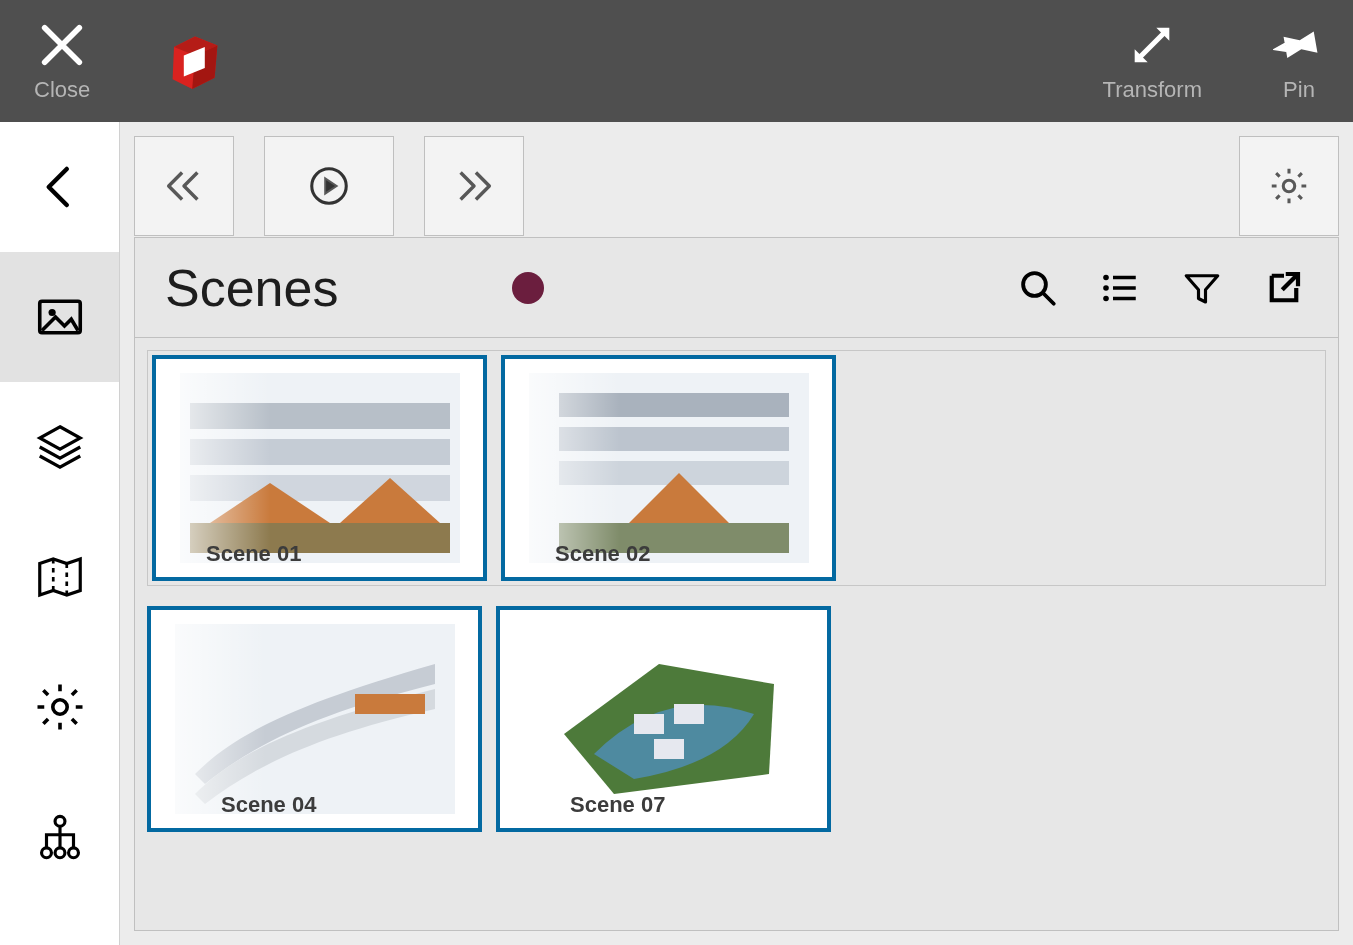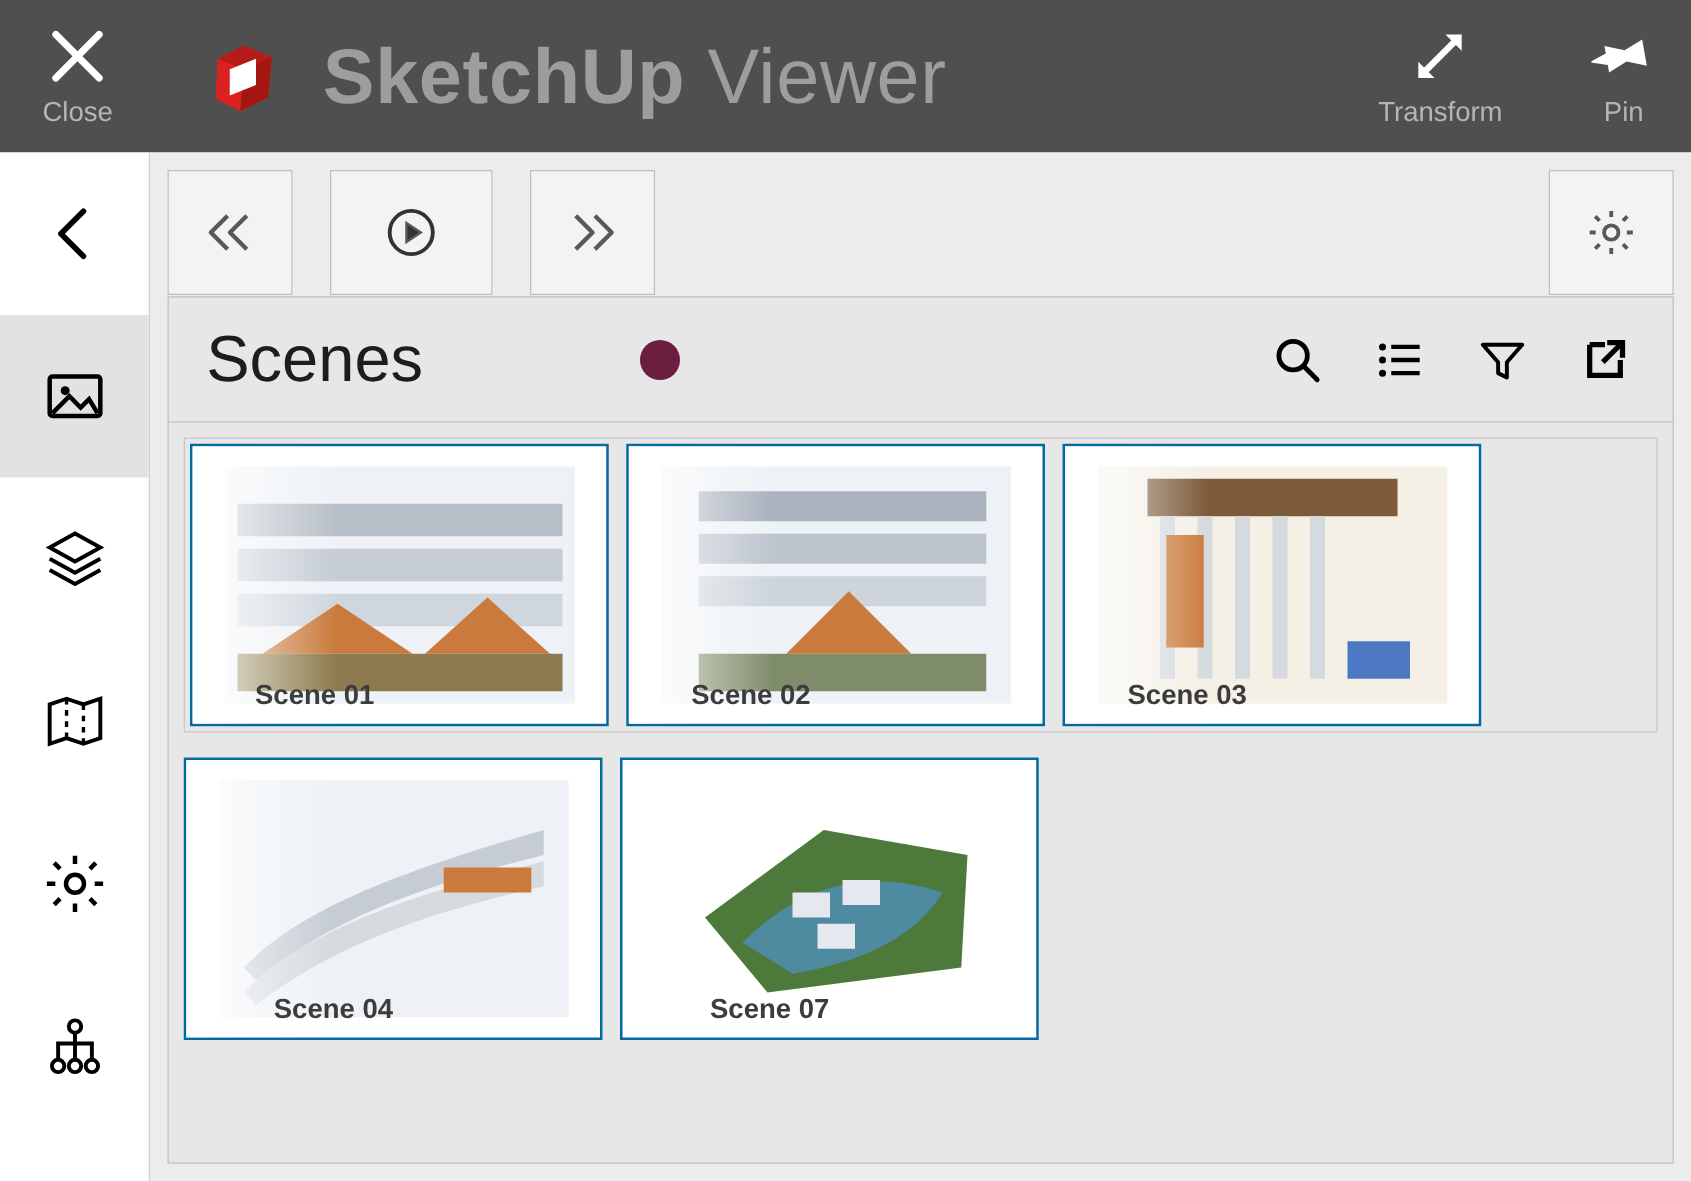--- a/index.html
+++ b/index.html
@@ -94,21 +94,21 @@
   .panel-inner {
     border:1px solid #c7c7c7;
     padding:4px;
   }
   .thumbs {
     display:flex;
     gap:14px;
   }
   .thumb {
     width:335px; height:226px;
-    border:2px solid #0369a1;
+    border:4px solid #0369a1;
     background:#ffffff;
     position:relative;
     display:flex; align-items:center; justify-content:center;
     cursor:pointer;
     overflow:hidden;
   }
   .thumb .art {
     width:280px; height:190px;
     display:flex; align-items:center; justify-content:center;
   }
@@ -136,24 +136,20 @@
         </svg>
       <div class="tb-label">Close</div>
     </div>
     <div class="tb-title-area">
       <svg width="70" height="70" viewBox="0 0 100 100">
         <polygon points="20,30 50,15 82,28 78,74 46,90 18,76" fill="#d9221f"></polygon>
         <polygon points="20,30 50,15 82,28 50,42" fill="#b51c17"></polygon>
         <polygon points="50,42 82,28 78,74 46,90" fill="#a31611"></polygon>
         <path d="M34 42 L64 30 L64 60 L34 72 Z" fill="#ffffff"></path>
       </svg>
-      <div class="tb-title">
-        <span>SketchUp</span>
-        <span class="light">Viewer</span>
-      </div>
     </div>
   </div>
   <div class="tb-right">
     <div class="tb-btn">
       <svg viewBox="0 0 24 24">
         <path d="M6 18 L18 6" stroke="#fff" stroke-width="2.4" fill="none"></path>
         <polygon points="14,4 20,4 20,10" fill="#fff"></polygon>
         <polygon points="4,14 4,20 10,20" fill="#fff"></polygon>
       </svg>
       <div class="tb-label">Transform</div>
@@ -302,37 +298,20 @@
                 <rect x="30" y="54" width="230" height="24" fill="#bcc4ce"></rect>
                 <rect x="30" y="88" width="230" height="24" fill="#cdd4dc"></rect>
                 <path d="M100 150 L150 100 L200 150 Z" fill="#c97a3c"></path>
                 <rect x="30" y="150" width="230" height="30" fill="#7f8c6a"></rect>
               </svg>
             </div>
             <div class="fade-l"></div>
             <div class="thumb-label">Scene 02</div>
           </div>
 
-          <div class="thumb">
-            <div class="art">
-              <svg viewBox="0 0 280 190" width="280" height="190">
-                <rect width="280" height="190" fill="#f4f0e6"></rect>
-                <rect x="40" y="10" width="200" height="30" fill="#7c5a3a"></rect>
-                <rect x="50" y="40" width="12" height="130" fill="#d5dadf"></rect>
-                <rect x="80" y="40" width="12" height="130" fill="#d5dadf"></rect>
-                <rect x="110" y="40" width="12" height="130" fill="#d5dadf"></rect>
-                <rect x="140" y="40" width="12" height="130" fill="#d5dadf"></rect>
-                <rect x="170" y="40" width="12" height="130" fill="#d5dadf"></rect>
-                <rect x="55" y="55" width="30" height="90" fill="#c97a3c"></rect>
-                <rect x="200" y="140" width="50" height="30" fill="#4c78c4"></rect>
-              </svg>
-            </div>
-            <div class="fade-l"></div>
-            <div class="thumb-label">Scene 03</div>
-          </div>
         </div>
         </div>
 
         <div class="thumbs row2">
 
           <div class="thumb">
             <div class="art">
               <svg viewBox="0 0 280 190" width="280" height="190">
                 <rect width="280" height="190" fill="#eef2f6"></rect>
                 <path d="M20 150 C 60 110, 120 80, 260 40 L260 60 C 140 90, 80 120, 30 160 Z" fill="#c6ccd4"></path>

